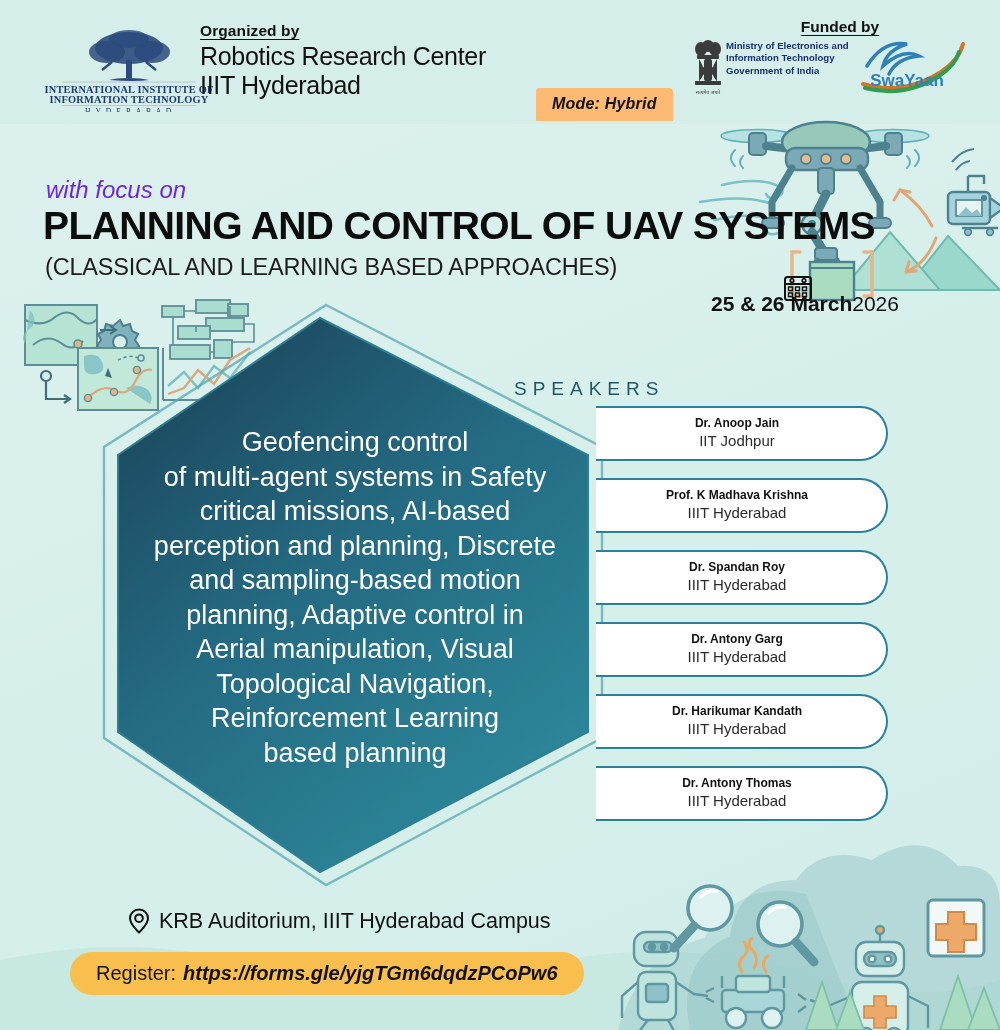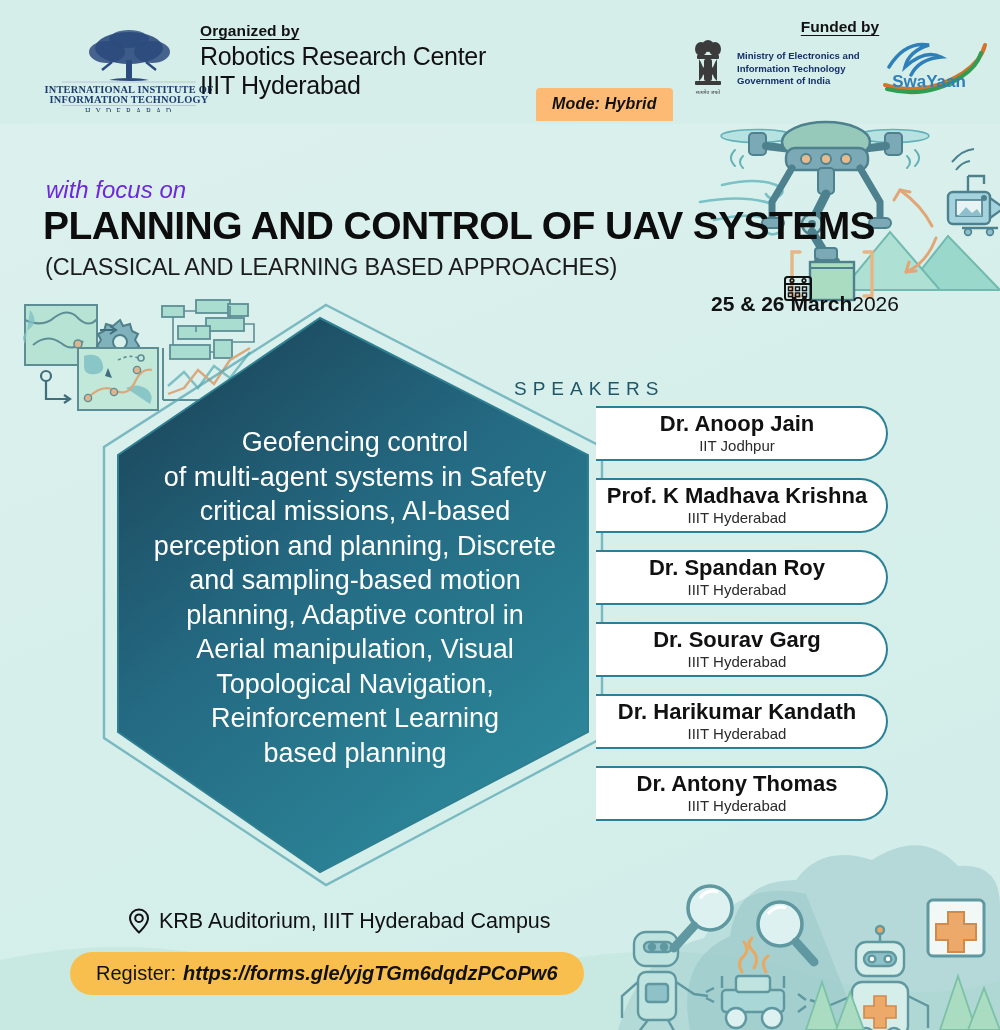--- a/index.html
+++ b/index.html
@@ -26,21 +26,21 @@
     text-decoration:underline;text-underline-offset:3px;
     letter-spacing:.1px;margin-bottom:2px;
   }
   .org-name{font-size:25px;line-height:1.14;font-weight:400;color:#111;letter-spacing:-.3px;}
 
   .fund-block{position:absolute;left:690px;top:18px;width:300px;}
   .fund-label{
     text-align:center;font-size:15.5px;font-weight:600;color:#111;
     text-decoration:underline;text-underline-offset:3px;margin-bottom:4px;
   }
-  .fund-row{display:flex;align-items:center;gap:11px;}
+  .fund-row{display:flex;gap:0;}
   .emblem{width:36px;height:58px;flex:0 0 36px;}
   .meity-text{font-size:9.6px;font-weight:bold;line-height:1.3;color:#15306b;white-space:nowrap;}
   .swayaan{width:108px;height:56px;margin-left:10px;}
 
   
   .mode-badge{
     position:absolute;left:536px;top:88px;z-index:7;
     background:#fdba74;color:#111;
     font-size:16px;font-weight:bold;font-style:italic;
     padding:7px 16px 8px 16px;border-radius:4px 4px 0 0;
@@ -97,21 +97,21 @@
   .sp-card{
     position:relative;background:#ffffff;
     border:2.2px solid #2b8098;
     border-left:none;
     border-radius:0 34px 34px 0;
     height:55px;margin-bottom:17px;
     display:flex;flex-direction:column;align-items:center;justify-content:center;
     box-sizing:border-box;padding-right:8px;
   }
   .sp-card:last-child{margin-bottom:0;}
-  .sp-name{font-size:22px;font-weight:bold;color:#111;line-height:1.12;}
+  .sp-name{font-size:12px;font-weight:bold;color:#111;line-height:1.12;}
   .sp-aff{font-size:15px;color:#2b2b2b;line-height:1.2;margin-top:1px;}
 
   
   .venue{
     position:absolute;left:128px;top:908px;z-index:6;
     display:flex;align-items:center;gap:9px;
   }
   .pin-icon{width:22px;height:26px;flex:0 0 22px;}
   .venue-text{font-size:21.5px;color:#111;white-space:nowrap;}
 
@@ -456,21 +456,21 @@
     </div>
     <div class="sp-card">
       <div class="sp-name">Prof. K Madhava Krishna</div>
       <div class="sp-aff">IIIT Hyderabad</div>
     </div>
     <div class="sp-card">
       <div class="sp-name">Dr. Spandan Roy</div>
       <div class="sp-aff">IIIT Hyderabad</div>
     </div>
     <div class="sp-card">
-      <div class="sp-name">Dr. Sourav Garg</div>
+      <div class="sp-name">Dr. Antony Garg</div>
       <div class="sp-aff">IIIT Hyderabad</div>
     </div>
     <div class="sp-card">
       <div class="sp-name">Dr. Harikumar Kandath</div>
       <div class="sp-aff">IIIT Hyderabad</div>
     </div>
     <div class="sp-card">
       <div class="sp-name">Dr. Antony Thomas</div>
       <div class="sp-aff">IIIT Hyderabad</div>
     </div>

